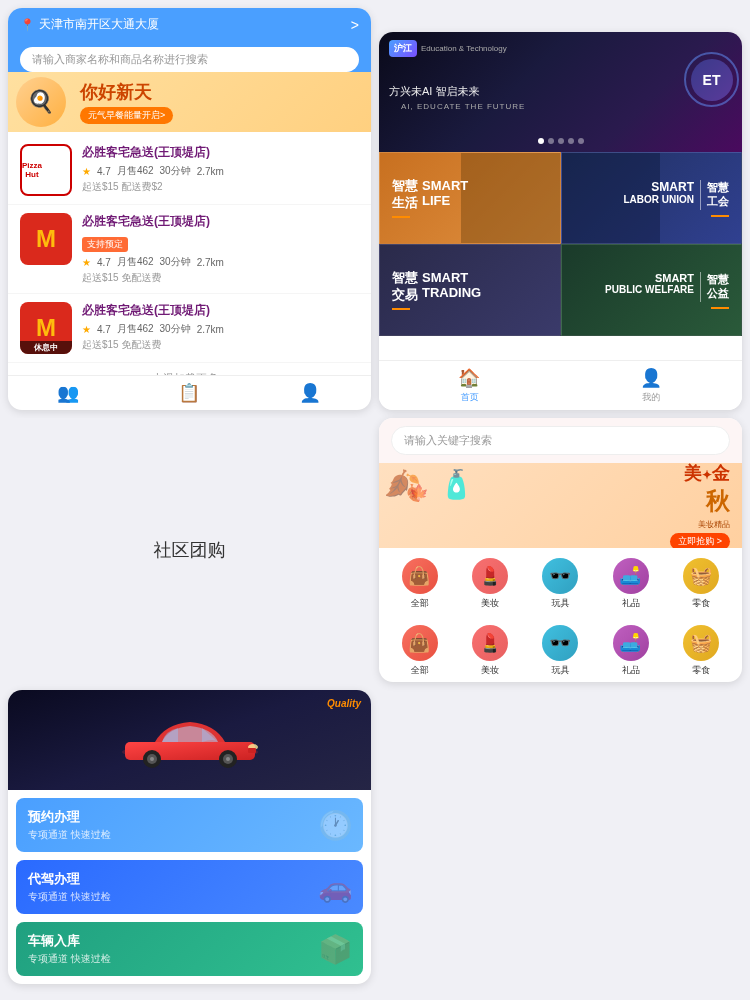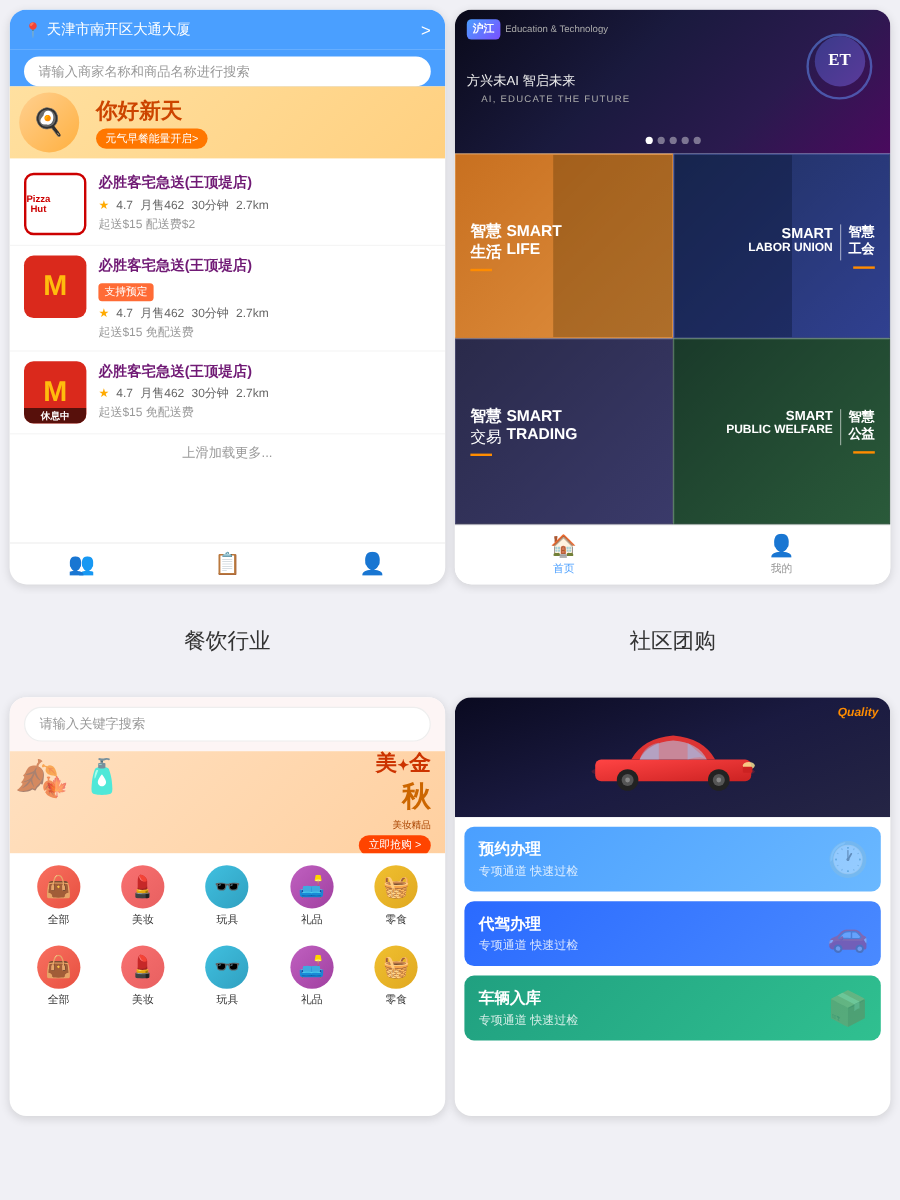--- a/index.html
+++ b/index.html
@@ -171,20 +171,21 @@
       flex: 1;
       display: flex;
       flex-direction: column;
       align-items: center;
       font-size: 18px;
     }
 
     
     .smart-app {
       background: #1a1a2e;
+      margin-top: 24px;
     }
     .smart-app .et-banner {
       background: linear-gradient(135deg, #0a0a1a 0%, #1a1a3e 40%, #2a1a4e 70%, #4a0a5e 100%);
       height: 120px;
       position: relative;
       overflow: hidden;
       display: flex;
       align-items: flex-end;
       padding: 8px 12px;
     }
@@ -226,30 +227,29 @@
     .et-english {
       font-size: 8px;
       color: #aaa;
       position: absolute;
       top: 70px;
       left: 22px;
       letter-spacing: 1px;
     }
     .et-circle {
       position: absolute;
-      right: 15px;
+      right: 3px;
       top: 20px;
       width: 55px;
       height: 55px;
       border: 2px solid rgba(100,150,255,0.5);
       border-radius: 50%;
       display: flex;
-      align-items: flex-start;
+      align-items: center;
       justify-content: center;
-      font-family: Liberation Serif, serif;
     }
     .et-circle-inner {
       width: 42px;
       height: 42px;
       background: linear-gradient(135deg, #3a3a8a, #5a3a9a);
       border-radius: 50%;
       display: flex;
       align-items: center;
       justify-content: center;
       color: white;
@@ -593,21 +593,21 @@
           </div>
           <div style="width:18px;height:2px;background:#ff8c00;margin-top:5px;"></div>
         </div>
       </div>
 
       <div class="smart-card" style="background:linear-gradient(135deg,#2a2a4a,#3a3a6a);min-height:70px;position:relative;overflow:hidden;">
         <div class="card-content">
           <div style="display:flex;align-items:flex-start;gap:4px;">
             <div>
               <div style="font-size:13px;font-weight:bold;color:white;line-height:1.3;">智慧</div>
-              <div style="font-size:13px;font-weight:normal;color:white;line-height:1.3;">交易</div>
+              <div style="font-size:13px;font-weight:bold;color:white;line-height:1.3;">交易</div>
             </div>
             <div>
               <div style="font-size:13px;font-weight:900;color:white;">SMART</div>
               <div style="font-size:13px;font-weight:900;color:white;">TRADING</div>
             </div>
           </div>
           <div style="width:18px;height:2px;background:#ff8c00;margin-top:5px;"></div>
         </div>
       </div>
 
@@ -634,23 +634,20 @@
         <span class="smart-bottom-icon">🏠</span>
         <span style="font-size:9px;color:#4a9fff;">首页</span>
       </div>
       <div class="smart-bottom-item" style="flex:1;display:flex;flex-direction:column;align-items:center;">
         <span class="smart-bottom-icon">👤</span>
         <span style="font-size:9px;color:#999;text-align:right;">我的</span>
       </div>
     </div>
   </div>
 
-  <div class="label-cell">
-    <span class="label-text">餐饮行业</span>
-  </div>
 
   <div class="label-cell">
     <span class="label-text">社区团购</span>
   </div>
 
   <div class="cell-phone shop-app">
     <div style="background:#fdf5f5;padding:8px 12px;">
       <div class="shop-search-input">请输入关键字搜索</div>
     </div>
     <div class="shop-app banner" style="height:85px;background:linear-gradient(135deg,#ffe0c0,#ffd0a0);position:relative;overflow:hidden;display:flex;align-items:center;">

